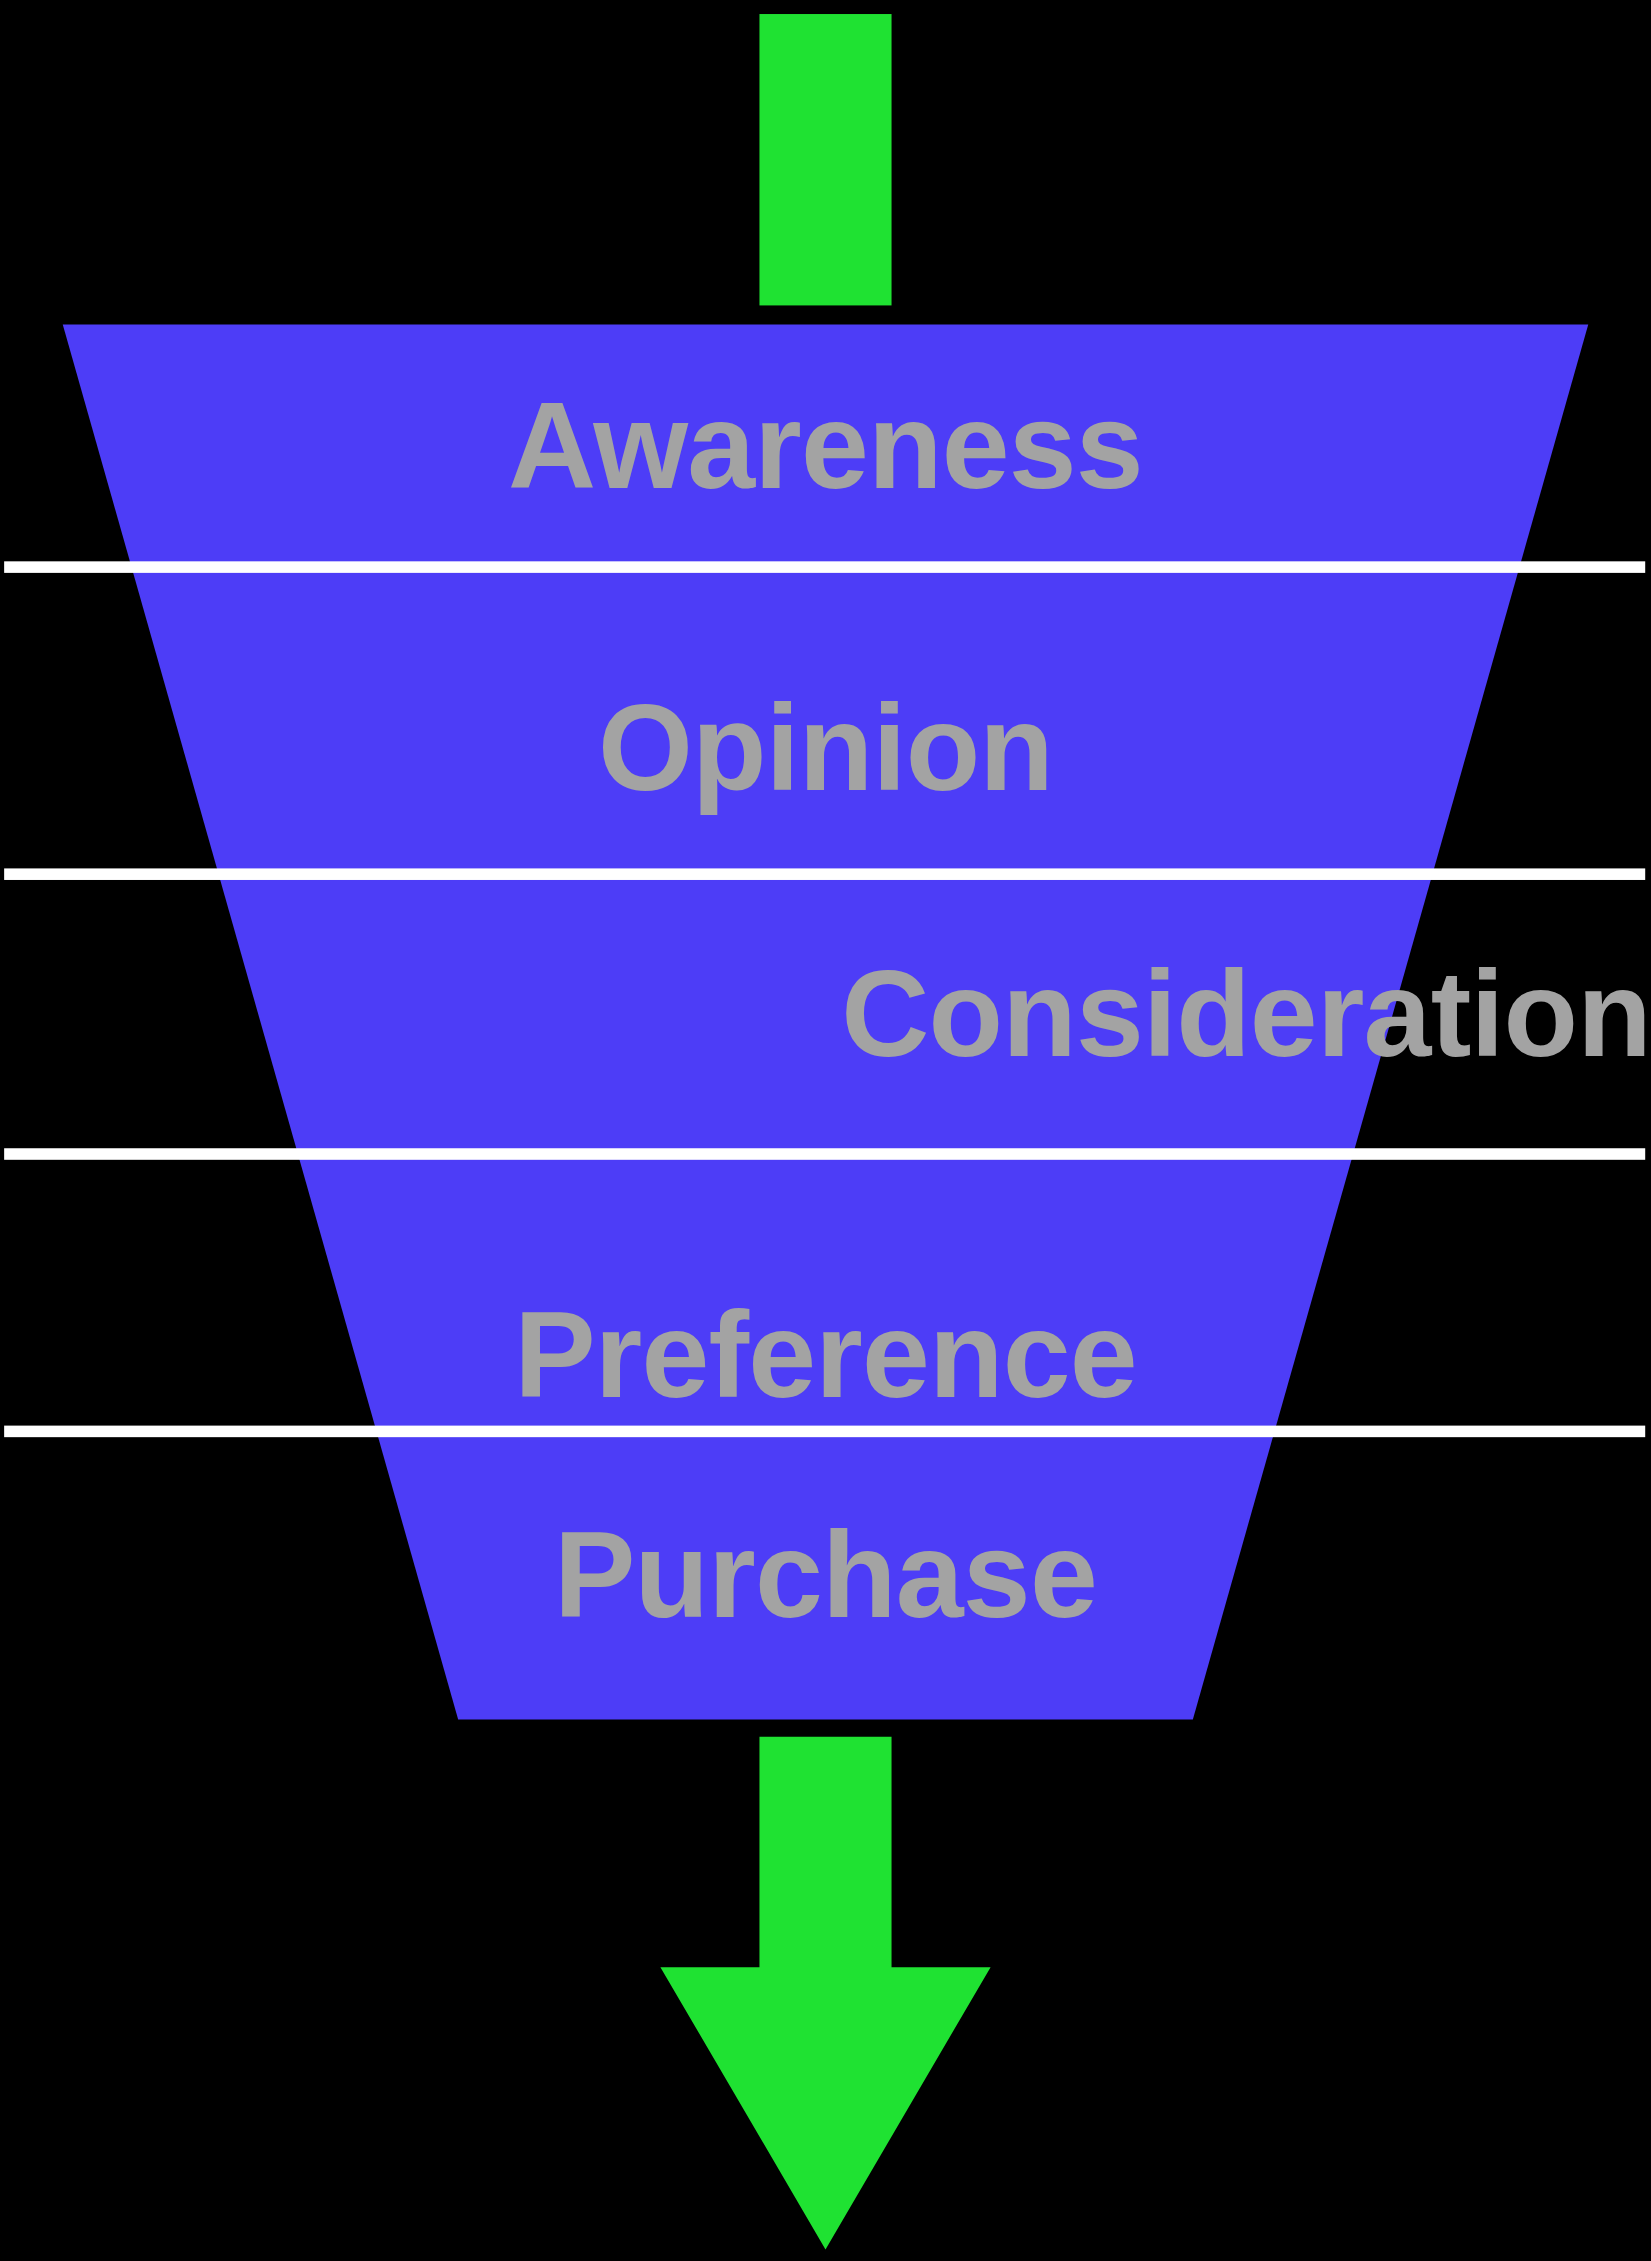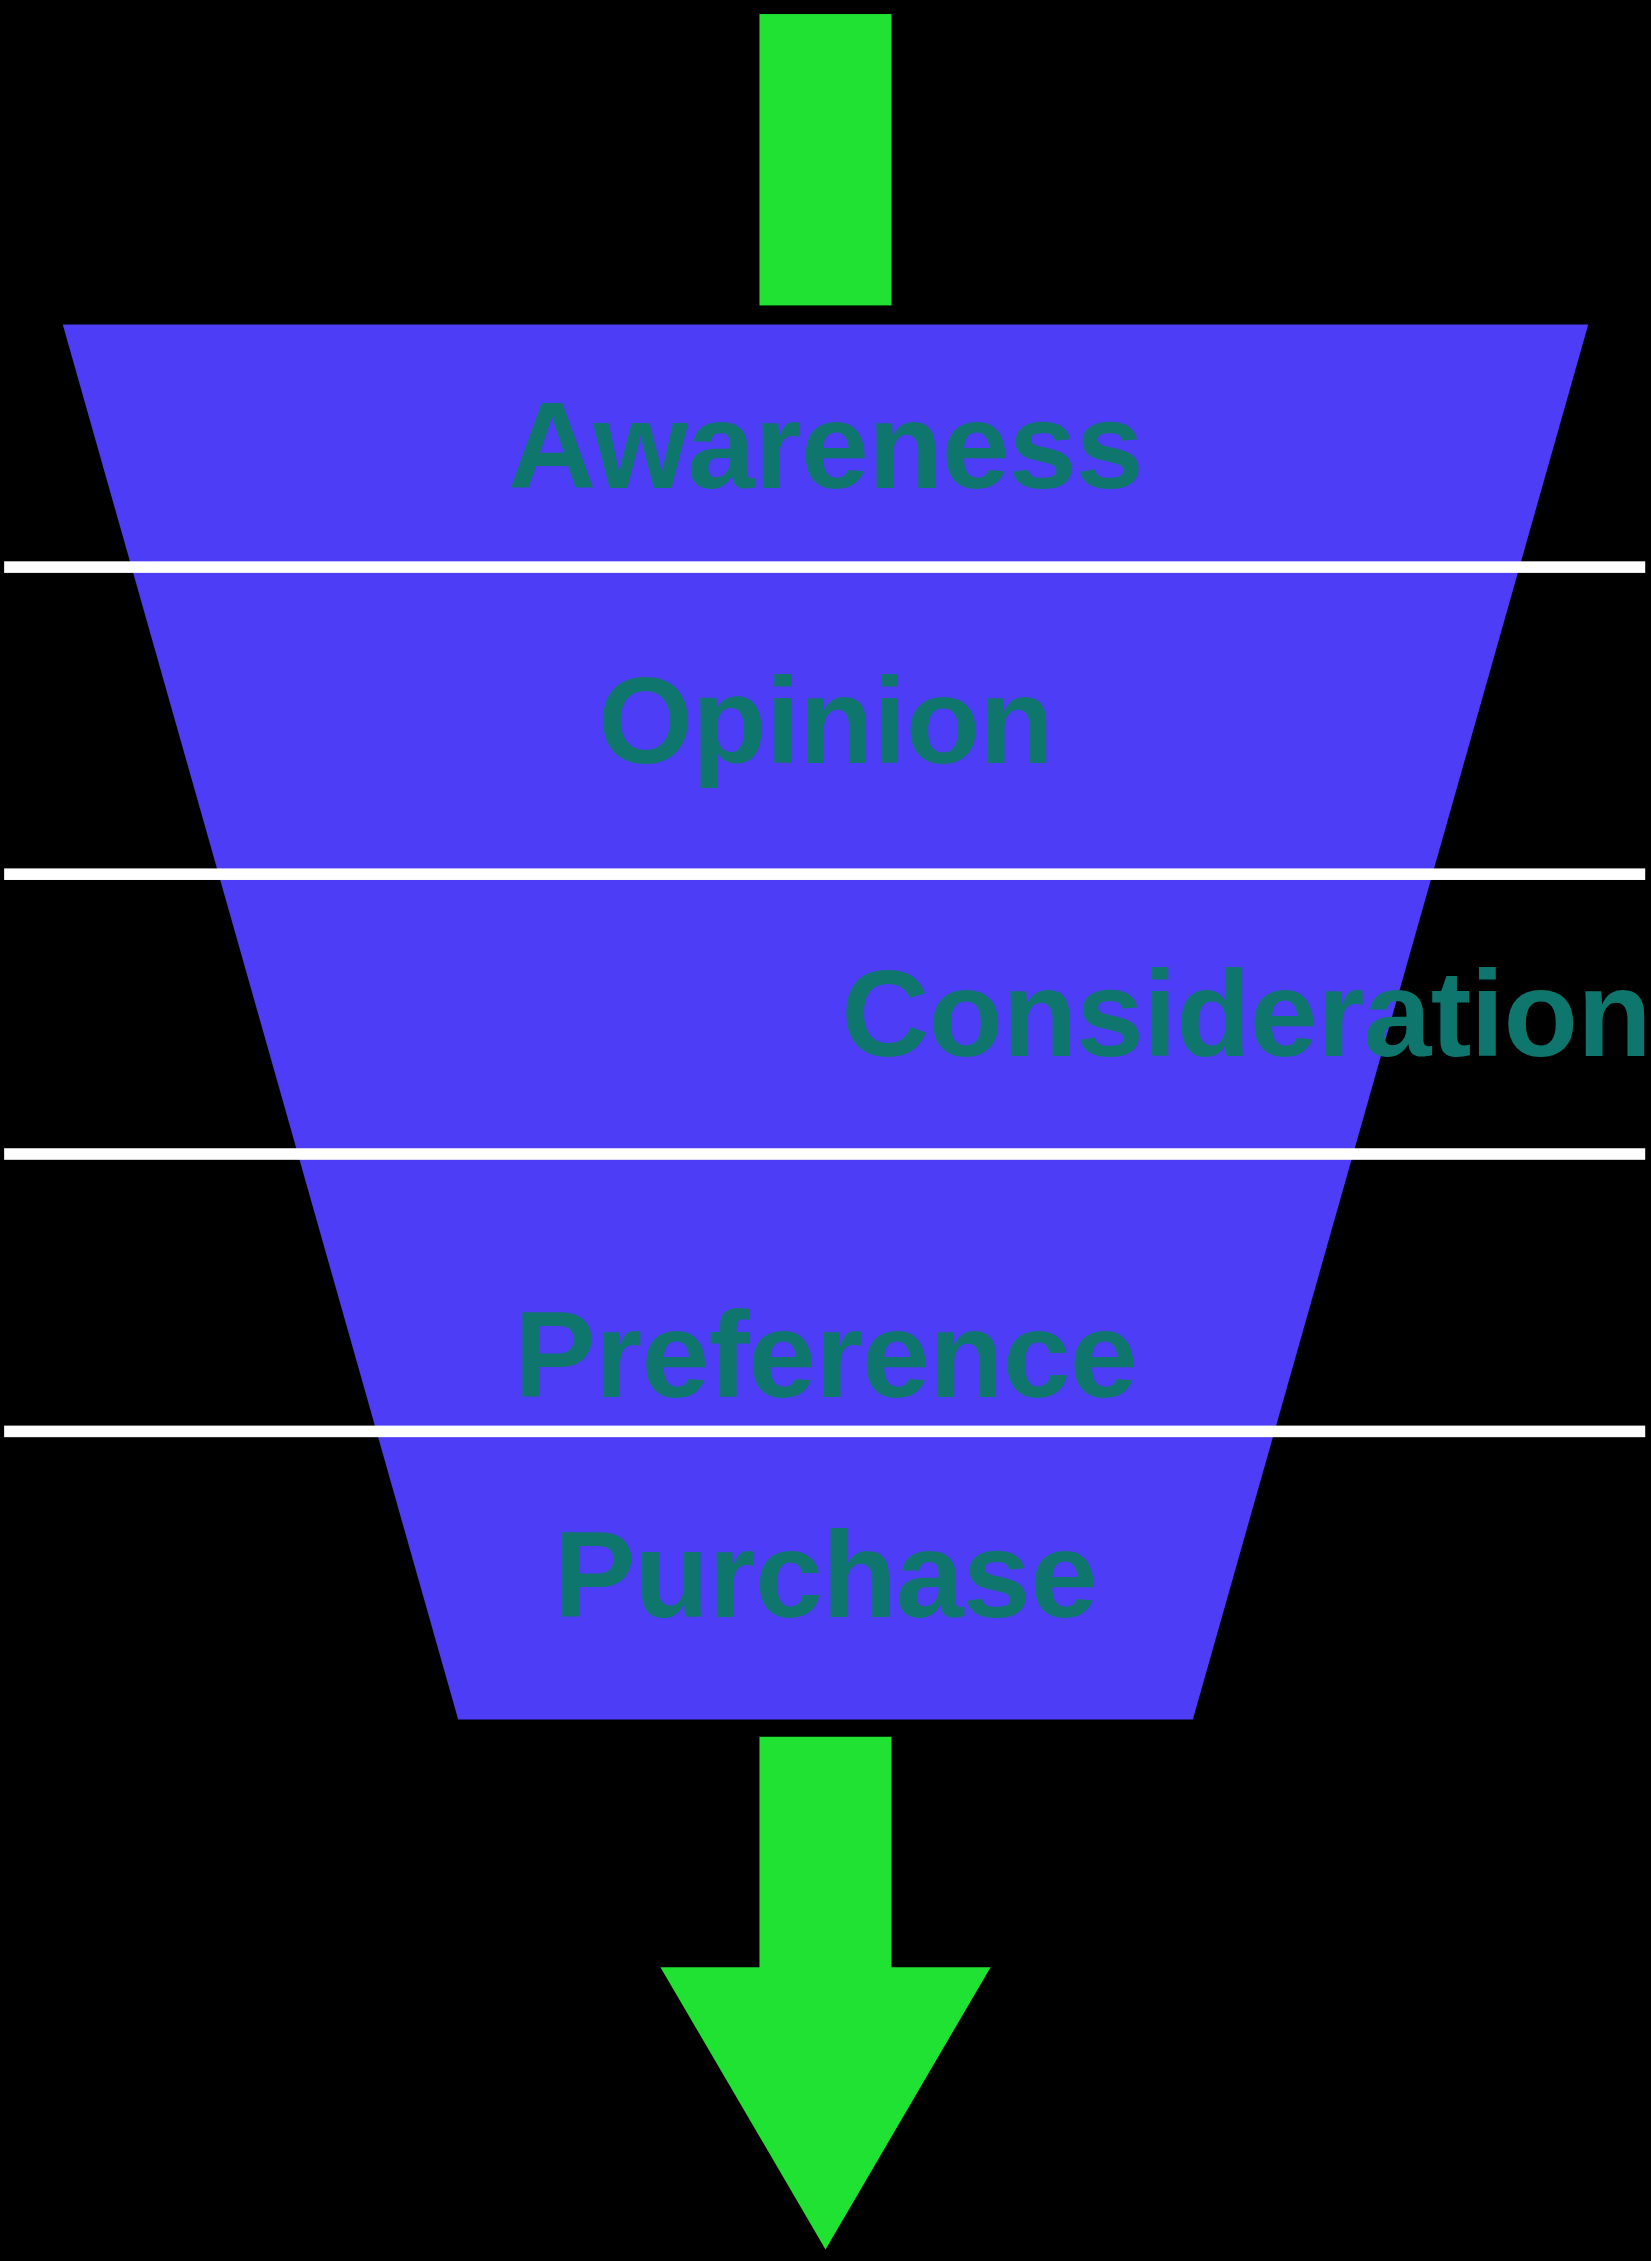--- a/index.html
+++ b/index.html
@@ -25,26 +25,26 @@
   }
   .stage-label {
     position: absolute;
     left: 0;
     width: 1651px;
     height: 124px;
     line-height: 124px;
     text-align: center;
     font-size: 122px;
     font-weight: bold;
-    color: #0f766e;
+    color: #a3a3a3;
     letter-spacing: -0.8px;
     white-space: nowrap;
   }
   .label-awareness     { top: 384px;  }
-  .label-opinion       { top: 659px;  }
+  .label-opinion       { top: 686px;  }
   .label-consideration { top: 952px; text-align: right; }
   .label-preference    { top: 1293px; }
   .label-purchase      { top: 1513px; }
 </style>
 </head>
 <body>
 
 <div class="canvas">
 
   <svg class="diagram-svg" viewBox="0 0 2000 2739" xmlns="http://www.w3.org/2000/svg">

